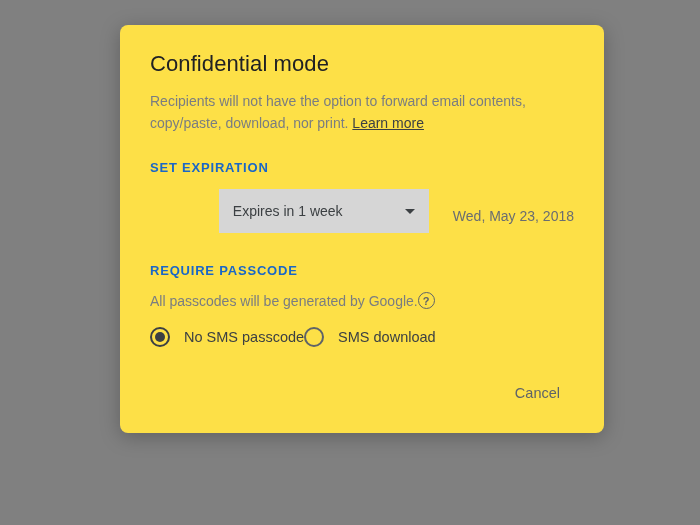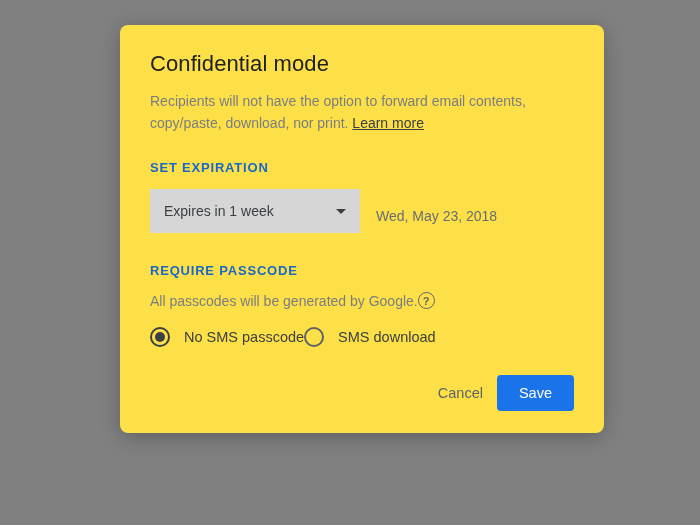--- a/index.html
+++ b/index.html
@@ -43,22 +43,23 @@
   .section-label {
     font-size: 13px;
     letter-spacing: 0.8px;
     color: #1a67c7;
     font-weight: 600;
     margin-bottom: 14px;
   }
   .exp-row {
     display: flex;
     align-items: center;
-    gap: 16px;
+    gap: 24px;
     margin-bottom: 30px;
+    justify-content: flex-end;
   }
   .dropdown {
     width: 210px;
     height: 44px;
     background: #d6d6d6;
     border: none;
     display: flex;
     align-items: center;
     justify-content: space-between;
     padding: 0 14px;
@@ -188,16 +189,15 @@
       <span class="radio-label">No SMS passcode</span>
     </div>
     <div class="radio-item">
       <span class="radio"></span>
       <span class="radio-label">SMS download</span>
     </div>
   </div>
 
   <div class="actions">
     <button class="btn-cancel">Cancel</button>
-    <button class="btn-save">Save</button>
   </div>
 
 </div>
 
 </body></html>

